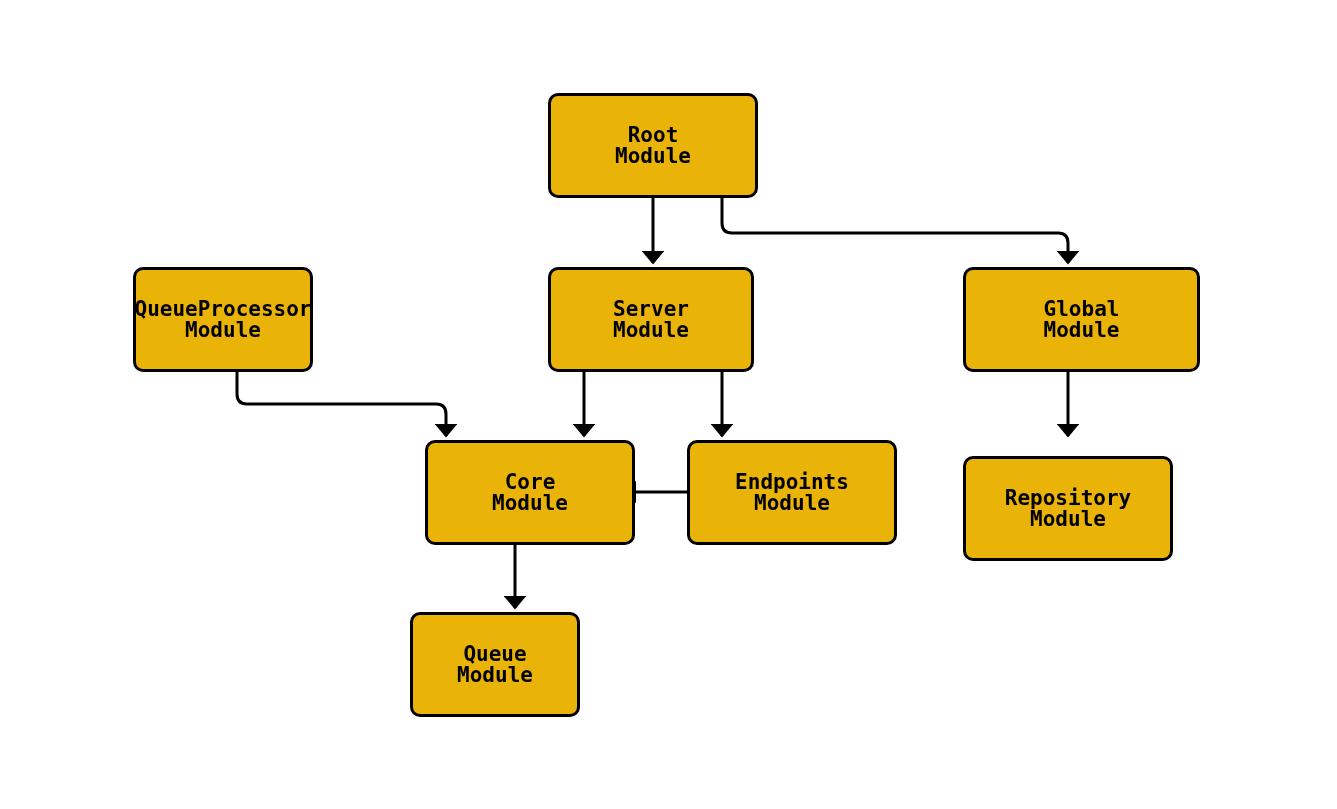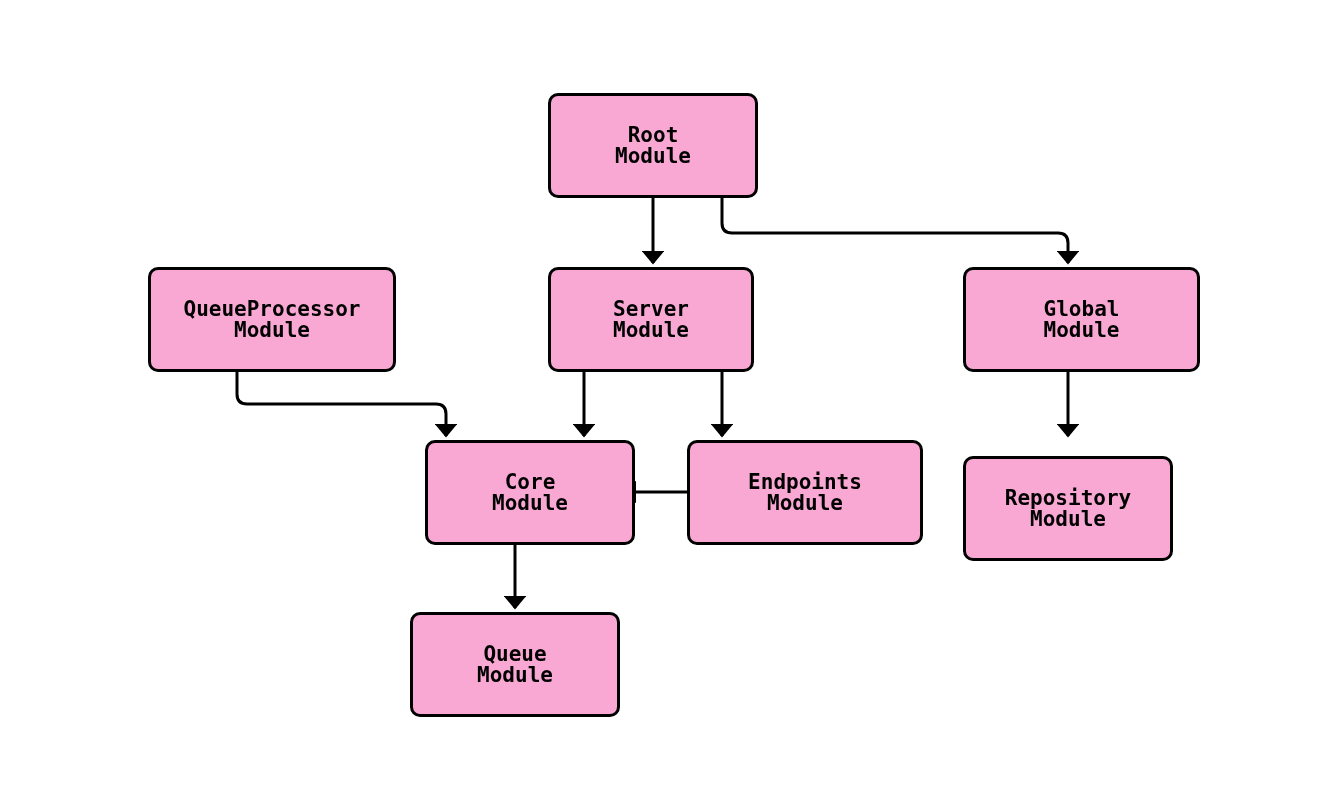--- a/index.html
+++ b/index.html
@@ -22,21 +22,21 @@
   }
   .edge {
     fill: none;
     stroke: #000000;
     stroke-width: 3;
   }
   .node {
     position: absolute;
     box-sizing: border-box;
     height: 105px;
-    background: #f9a8d4;
+    background: #eab308;
     border: 3px solid #000000;
     border-radius: 10px;
     display: flex;
     align-items: center;
     justify-content: center;
   }
   .node-label {
     white-space: pre-line;
     text-align: center;
     font-size: 21px;
@@ -72,48 +72,48 @@
     <path class="edge" marker-end="url(#arrowhead)" d="M 1068 372 L 1068 436"></path>
 
     <path class="edge" marker-end="url(#arrowhead)" d="M 515 545 L 515 608"></path>
   </svg>
 
   <div class="node" style="left:548px; top:93px;  width:210px">
     <span class="node-label">Root
 Module</span>
   </div>
 
-  <div class="node" style="left:148px; top:267px; width:248px">
+  <div class="node" style="left:133px; top:267px; width:180px">
     <span class="node-label">QueueProcessor
 Module</span>
   </div>
 
   <div class="node" style="left:548px; top:267px; width:206px">
     <span class="node-label">Server
 Module</span>
   </div>
 
   <div class="node" style="left:963px; top:267px; width:237px">
     <span class="node-label">Global
 Module</span>
   </div>
 
   <div class="node" style="left:425px; top:440px; width:210px">
     <span class="node-label">Core
 Module</span>
   </div>
 
-  <div class="node" style="left:687px; top:440px; width:236px">
+  <div class="node" style="left:687px; top:440px; width:210px">
     <span class="node-label">Endpoints
 Module</span>
   </div>
 
   <div class="node" style="left:963px; top:456px; width:210px">
     <span class="node-label">Repository
 Module</span>
   </div>
 
-  <div class="node" style="left:410px; top:612px; width:210px">
+  <div class="node" style="left:410px; top:612px; width:170px">
     <span class="node-label">Queue
 Module</span>
   </div>
 
 </div>
 
 </body></html>

